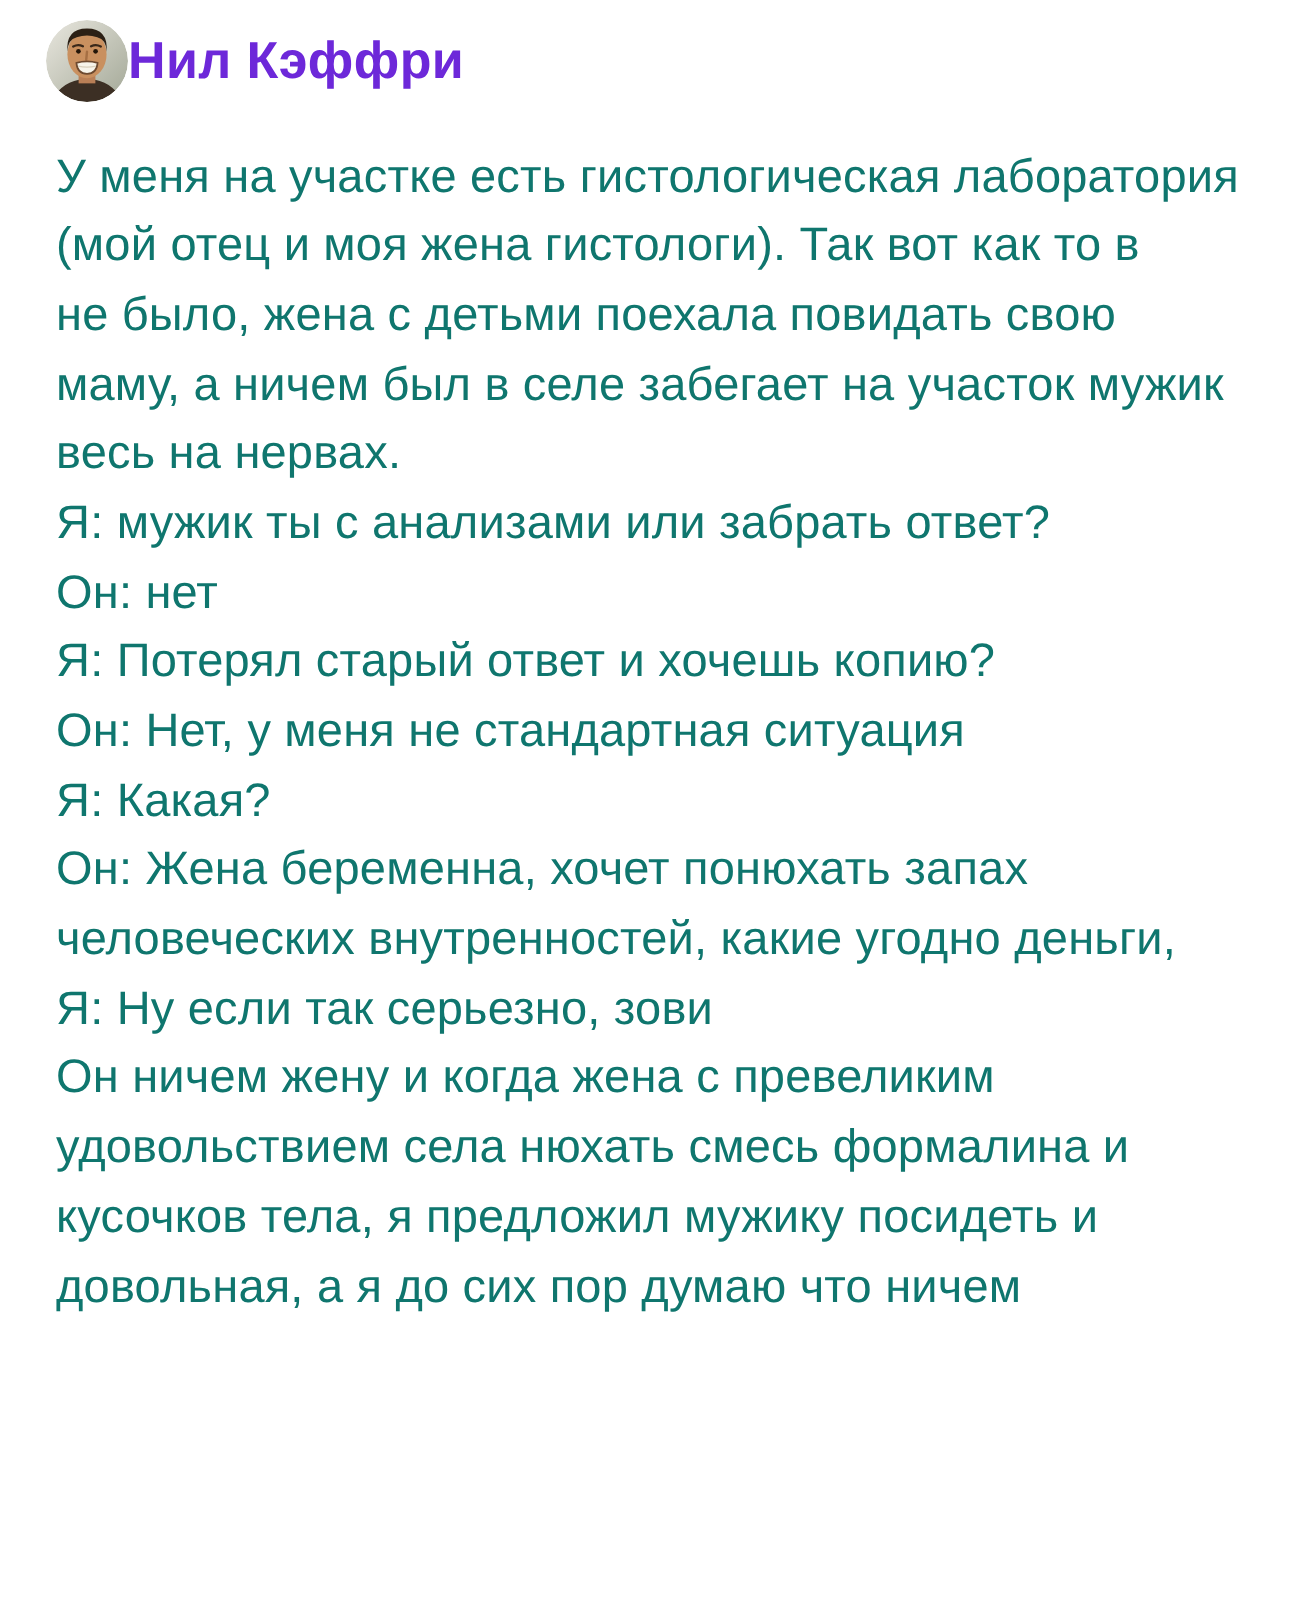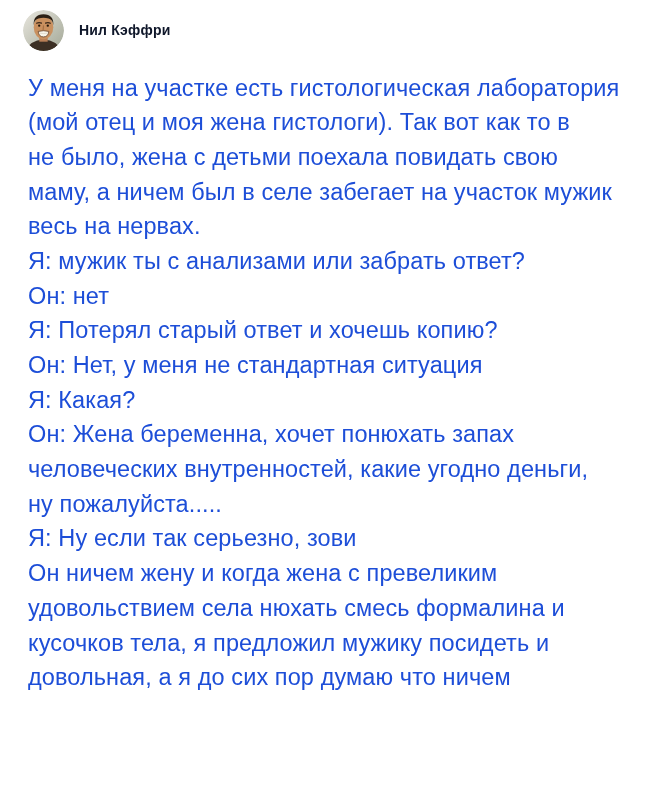--- a/index.html
+++ b/index.html
@@ -31,39 +31,38 @@
   .avatar {
     width: 41px;
     height: 41px;
     border-radius: 50%;
     overflow: hidden;
     flex: 0 0 auto;
     cursor: pointer;
   }
   .avatar svg { display: block; }
   .author-name {
-    margin-left: 15px;
-    font-size: 14px;
+    font-size: 26px;
     font-weight: bold;
-    color: #0f172a;
+    color: #6d28d9;
     letter-spacing: 0.2px;
     cursor: pointer;
     white-space: nowrap;
   }
   .post-body {
     position: absolute;
     left: 28px;
     right: 20px;
     top: 70.5px;
   }
   .text-line {
     height: 34.7px;
     line-height: 34.7px;
     font-size: 23.5px;
-    color: #1d4ed8;
+    color: #0f766e;
     white-space: nowrap;
     letter-spacing: 0.1px;
   }
 </style>
 </head>
 <body>
 
 <div class="post-card">
 
   <div class="post-header">
@@ -103,21 +102,20 @@
       <div class="text-line">не было, жена с детьми поехала повидать свою</div>
       <div class="text-line">маму, а ничем был в селе забегает на участок мужик</div>
       <div class="text-line">весь на нервах.</div>
       <div class="text-line">Я: мужик ты с анализами или забрать ответ?</div>
       <div class="text-line">Он: нет</div>
       <div class="text-line">Я: Потерял старый ответ и хочешь копию?</div>
       <div class="text-line">Он: Нет, у меня не стандартная ситуация</div>
       <div class="text-line">Я: Какая?</div>
       <div class="text-line">Он: Жена беременна, хочет понюхать запах</div>
       <div class="text-line">человеческих внутренностей, какие угодно деньги,</div>
-      <div class="text-line">ну пожалуйста.....</div>
       <div class="text-line">Я: Ну если так серьезно, зови</div>
       <div class="text-line">Он ничем жену и когда жена с превеликим</div>
       <div class="text-line">удовольствием села нюхать смесь формалина и</div>
       <div class="text-line">кусочков тела, я предложил мужику посидеть и</div>
       <div class="text-line">довольная, а я до сих пор думаю что ничем</div>
     </div>
 
 </div>
 
 </body></html>

